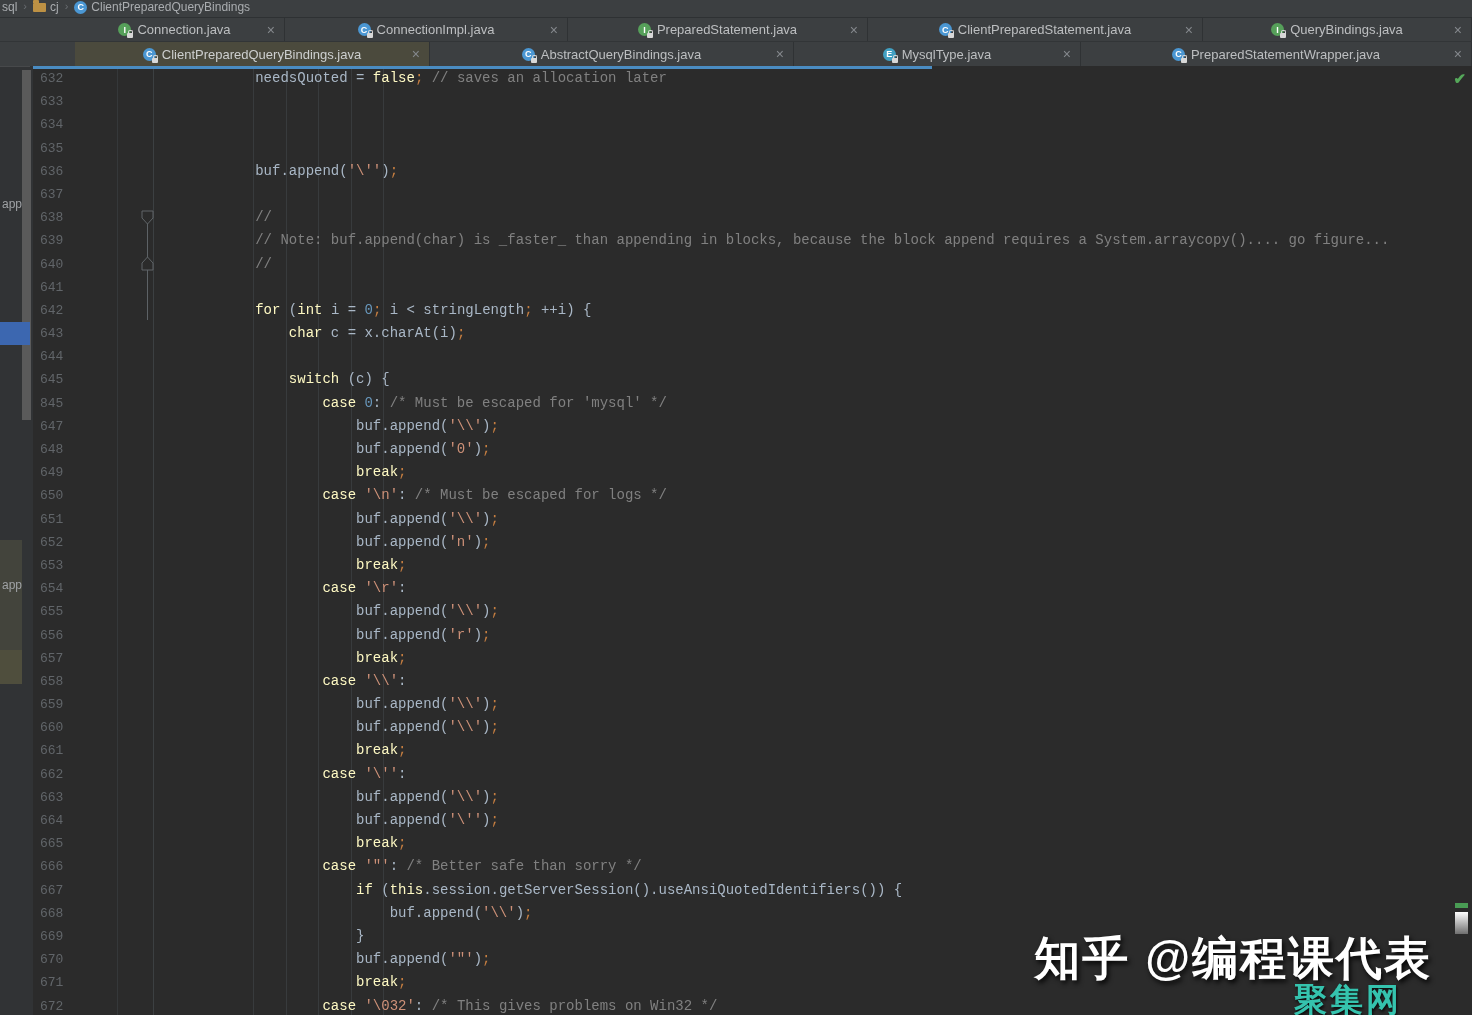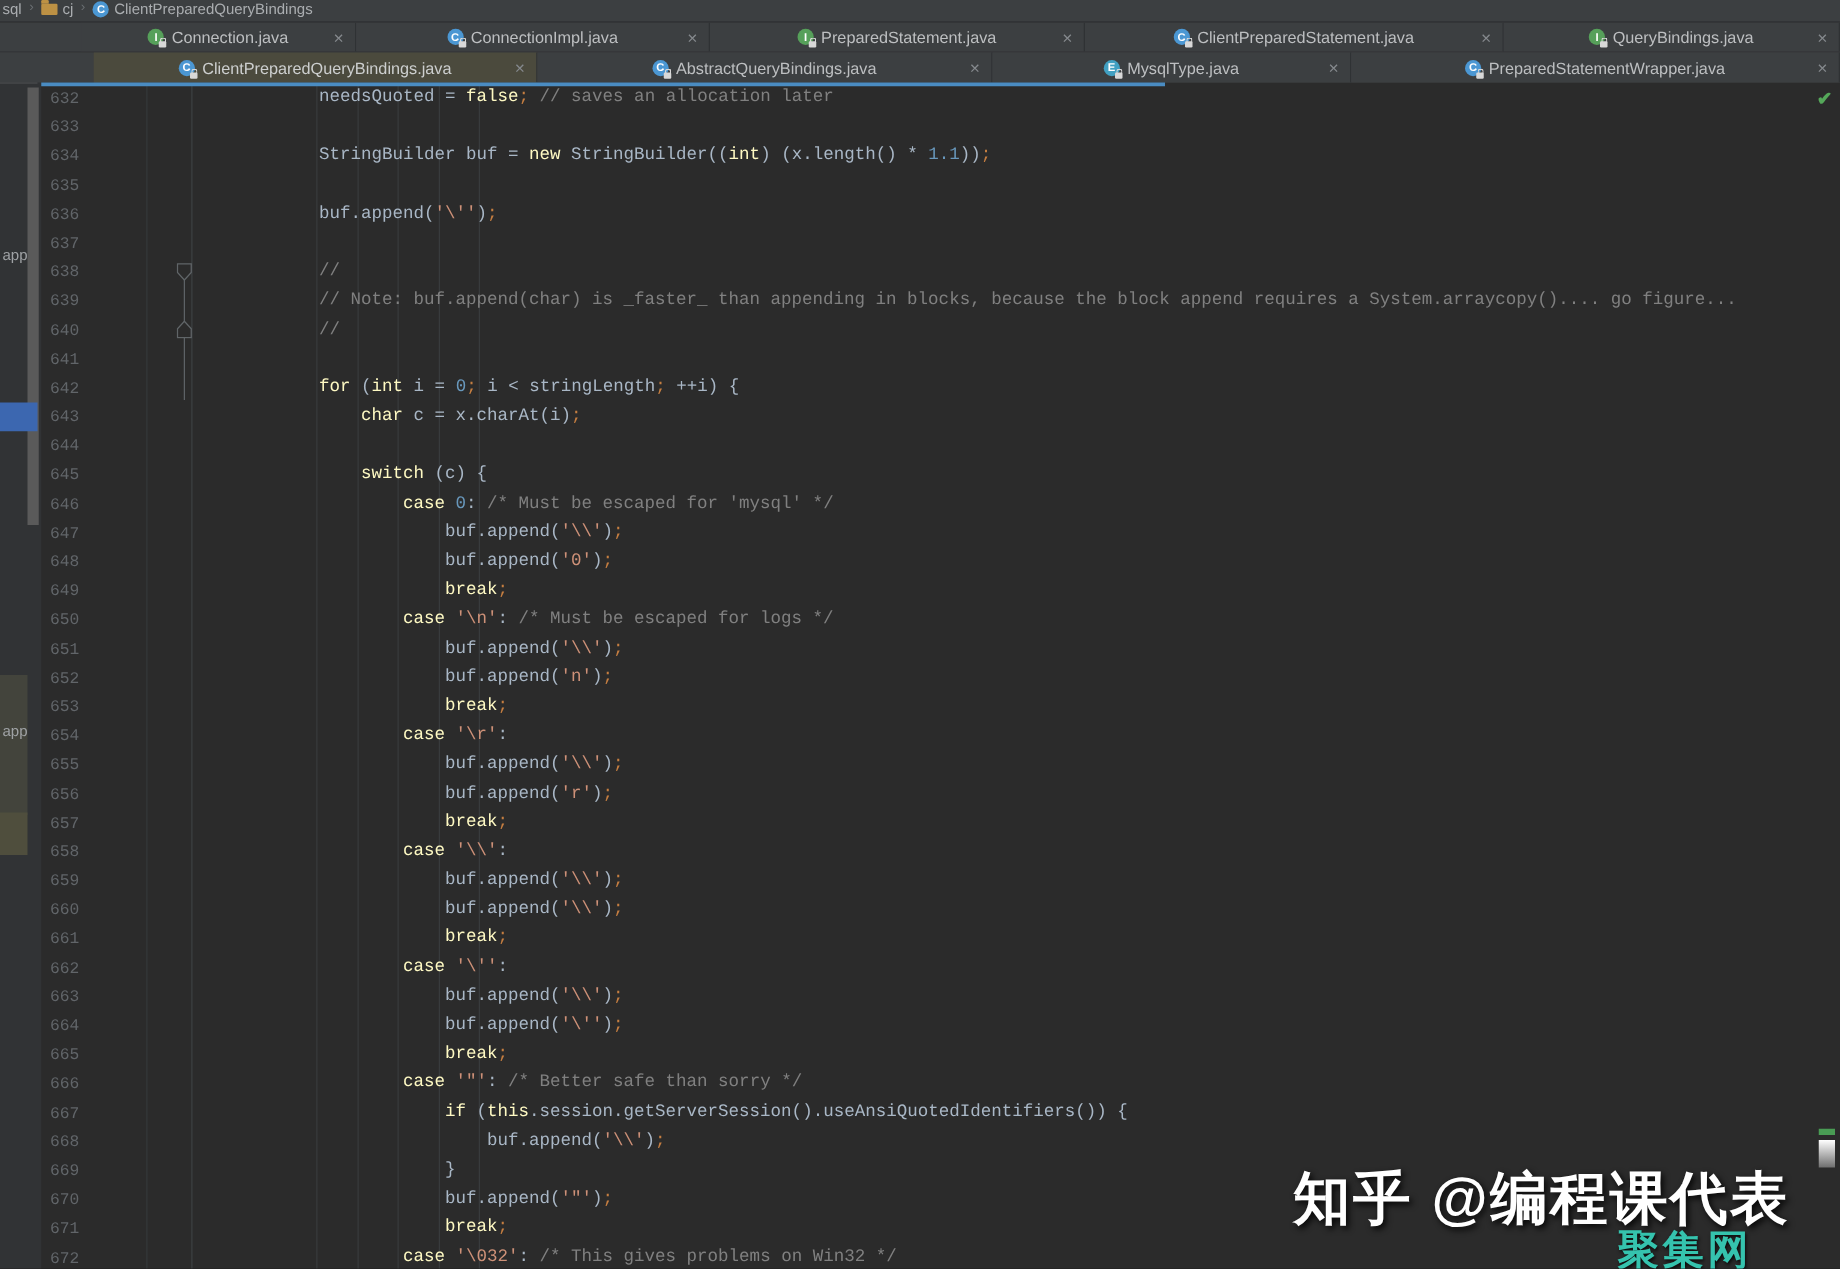--- a/index.html
+++ b/index.html
@@ -172,33 +172,33 @@
     <svg class="fold" style="top:143px;" width="13" height="15">
       <polygon points="1,1 12,1 12,8 6.5,14 1,8" fill="#2b2b2b" stroke="#606568" stroke-width="1"></polygon>
     </svg>
     <svg class="fold" style="top:189px;" width="13" height="15">
       <polygon points="1,14 12,14 12,7 6.5,1 1,7" fill="#2b2b2b" stroke="#606568" stroke-width="1"></polygon>
     </svg>
 
     <div id="code-lines">
         <div class="code-row"><span class="ln">632</span><span class="code">        <span class="tk-d">needsQuoted</span><span class="tk-p"> = </span><span class="tk-k">false</span><span class="tk-s">;</span><span class="tk-p"> </span><span class="tk-c">// saves an allocation later</span></span></div>
         <div class="code-row"><span class="ln">633</span><span class="code"></span></div>
-        <div class="code-row"><span class="ln">634</span><span class="code">        <span class="tk-p">StringBuilder buf = </span><span class="tk-k">new</span><span class="tk-p"> StringBuilder((</span><span class="tk-k">int</span><span class="tk-p">) (x.length() * </span><span class="tk-m">1.1</span><span class="tk-p">))</span><span class="tk-s">;</span></span></div>
+        <div class="code-row"><span class="ln">634</span></div>
         <div class="code-row"><span class="ln">635</span><span class="code"></span></div>
         <div class="code-row"><span class="ln">636</span><span class="code">        <span class="tk-p">buf.append(</span><span class="tk-q">'\''</span><span class="tk-p">)</span><span class="tk-s">;</span></span></div>
         <div class="code-row"><span class="ln">637</span><span class="code"></span></div>
         <div class="code-row"><span class="ln">638</span><span class="code">        <span class="tk-c">//</span></span></div>
         <div class="code-row"><span class="ln">639</span><span class="code">        <span class="tk-c">// Note: buf.append(char) is _faster_ than appending in blocks, because the block append requires a System.arraycopy().... go figure...</span></span></div>
         <div class="code-row"><span class="ln">640</span><span class="code">        <span class="tk-c">//</span></span></div>
         <div class="code-row"><span class="ln">641</span><span class="code"></span></div>
         <div class="code-row"><span class="ln">642</span><span class="code">        <span class="tk-k">for</span><span class="tk-p"> (</span><span class="tk-k">int</span><span class="tk-p"> </span><span class="tk-d">i</span><span class="tk-p"> = </span><span class="tk-m">0</span><span class="tk-s">;</span><span class="tk-p"> </span><span class="tk-d">i</span><span class="tk-p"> &lt; stringLength</span><span class="tk-s">;</span><span class="tk-p"> ++</span><span class="tk-d">i</span><span class="tk-p">) {</span></span></div>
         <div class="code-row"><span class="ln">643</span><span class="code">            <span class="tk-k">char</span><span class="tk-p"> c = x.charAt(</span><span class="tk-d">i</span><span class="tk-p">)</span><span class="tk-s">;</span></span></div>
         <div class="code-row"><span class="ln">644</span><span class="code"></span></div>
         <div class="code-row"><span class="ln">645</span><span class="code">            <span class="tk-k">switch</span><span class="tk-p"> (c) {</span></span></div>
-        <div class="code-row"><span class="ln">646</span><span class="code">                <span class="tk-k">case</span><span class="tk-p"> </span><span class="tk-m">0</span><span class="tk-p">: </span><span class="tk-c">/* Must be escaped for 'mysql' */</span></span></div>
+        <div class="code-row"><span class="ln">845</span><span class="code">                <span class="tk-k">case</span><span class="tk-p"> </span><span class="tk-m">0</span><span class="tk-p">: </span><span class="tk-c">/* Must be escaped for 'mysql' */</span></span></div>
         <div class="code-row"><span class="ln">647</span><span class="code">                    <span class="tk-p">buf.append(</span><span class="tk-q">'\\'</span><span class="tk-p">)</span><span class="tk-s">;</span></span></div>
         <div class="code-row"><span class="ln">648</span><span class="code">                    <span class="tk-p">buf.append(</span><span class="tk-q">'0'</span><span class="tk-p">)</span><span class="tk-s">;</span></span></div>
         <div class="code-row"><span class="ln">649</span><span class="code">                    <span class="tk-k">break</span><span class="tk-s">;</span></span></div>
         <div class="code-row"><span class="ln">650</span><span class="code">                <span class="tk-k">case</span><span class="tk-p"> </span><span class="tk-q">'\n'</span><span class="tk-p">: </span><span class="tk-c">/* Must be escaped for logs */</span></span></div>
         <div class="code-row"><span class="ln">651</span><span class="code">                    <span class="tk-p">buf.append(</span><span class="tk-q">'\\'</span><span class="tk-p">)</span><span class="tk-s">;</span></span></div>
         <div class="code-row"><span class="ln">652</span><span class="code">                    <span class="tk-p">buf.append(</span><span class="tk-q">'n'</span><span class="tk-p">)</span><span class="tk-s">;</span></span></div>
         <div class="code-row"><span class="ln">653</span><span class="code">                    <span class="tk-k">break</span><span class="tk-s">;</span></span></div>
         <div class="code-row"><span class="ln">654</span><span class="code">                <span class="tk-k">case</span><span class="tk-p"> </span><span class="tk-q">'\r'</span><span class="tk-p">:</span></span></div>
         <div class="code-row"><span class="ln">655</span><span class="code">                    <span class="tk-p">buf.append(</span><span class="tk-q">'\\'</span><span class="tk-p">)</span><span class="tk-s">;</span></span></div>
         <div class="code-row"><span class="ln">656</span><span class="code">                    <span class="tk-p">buf.append(</span><span class="tk-q">'r'</span><span class="tk-p">)</span><span class="tk-s">;</span></span></div>

